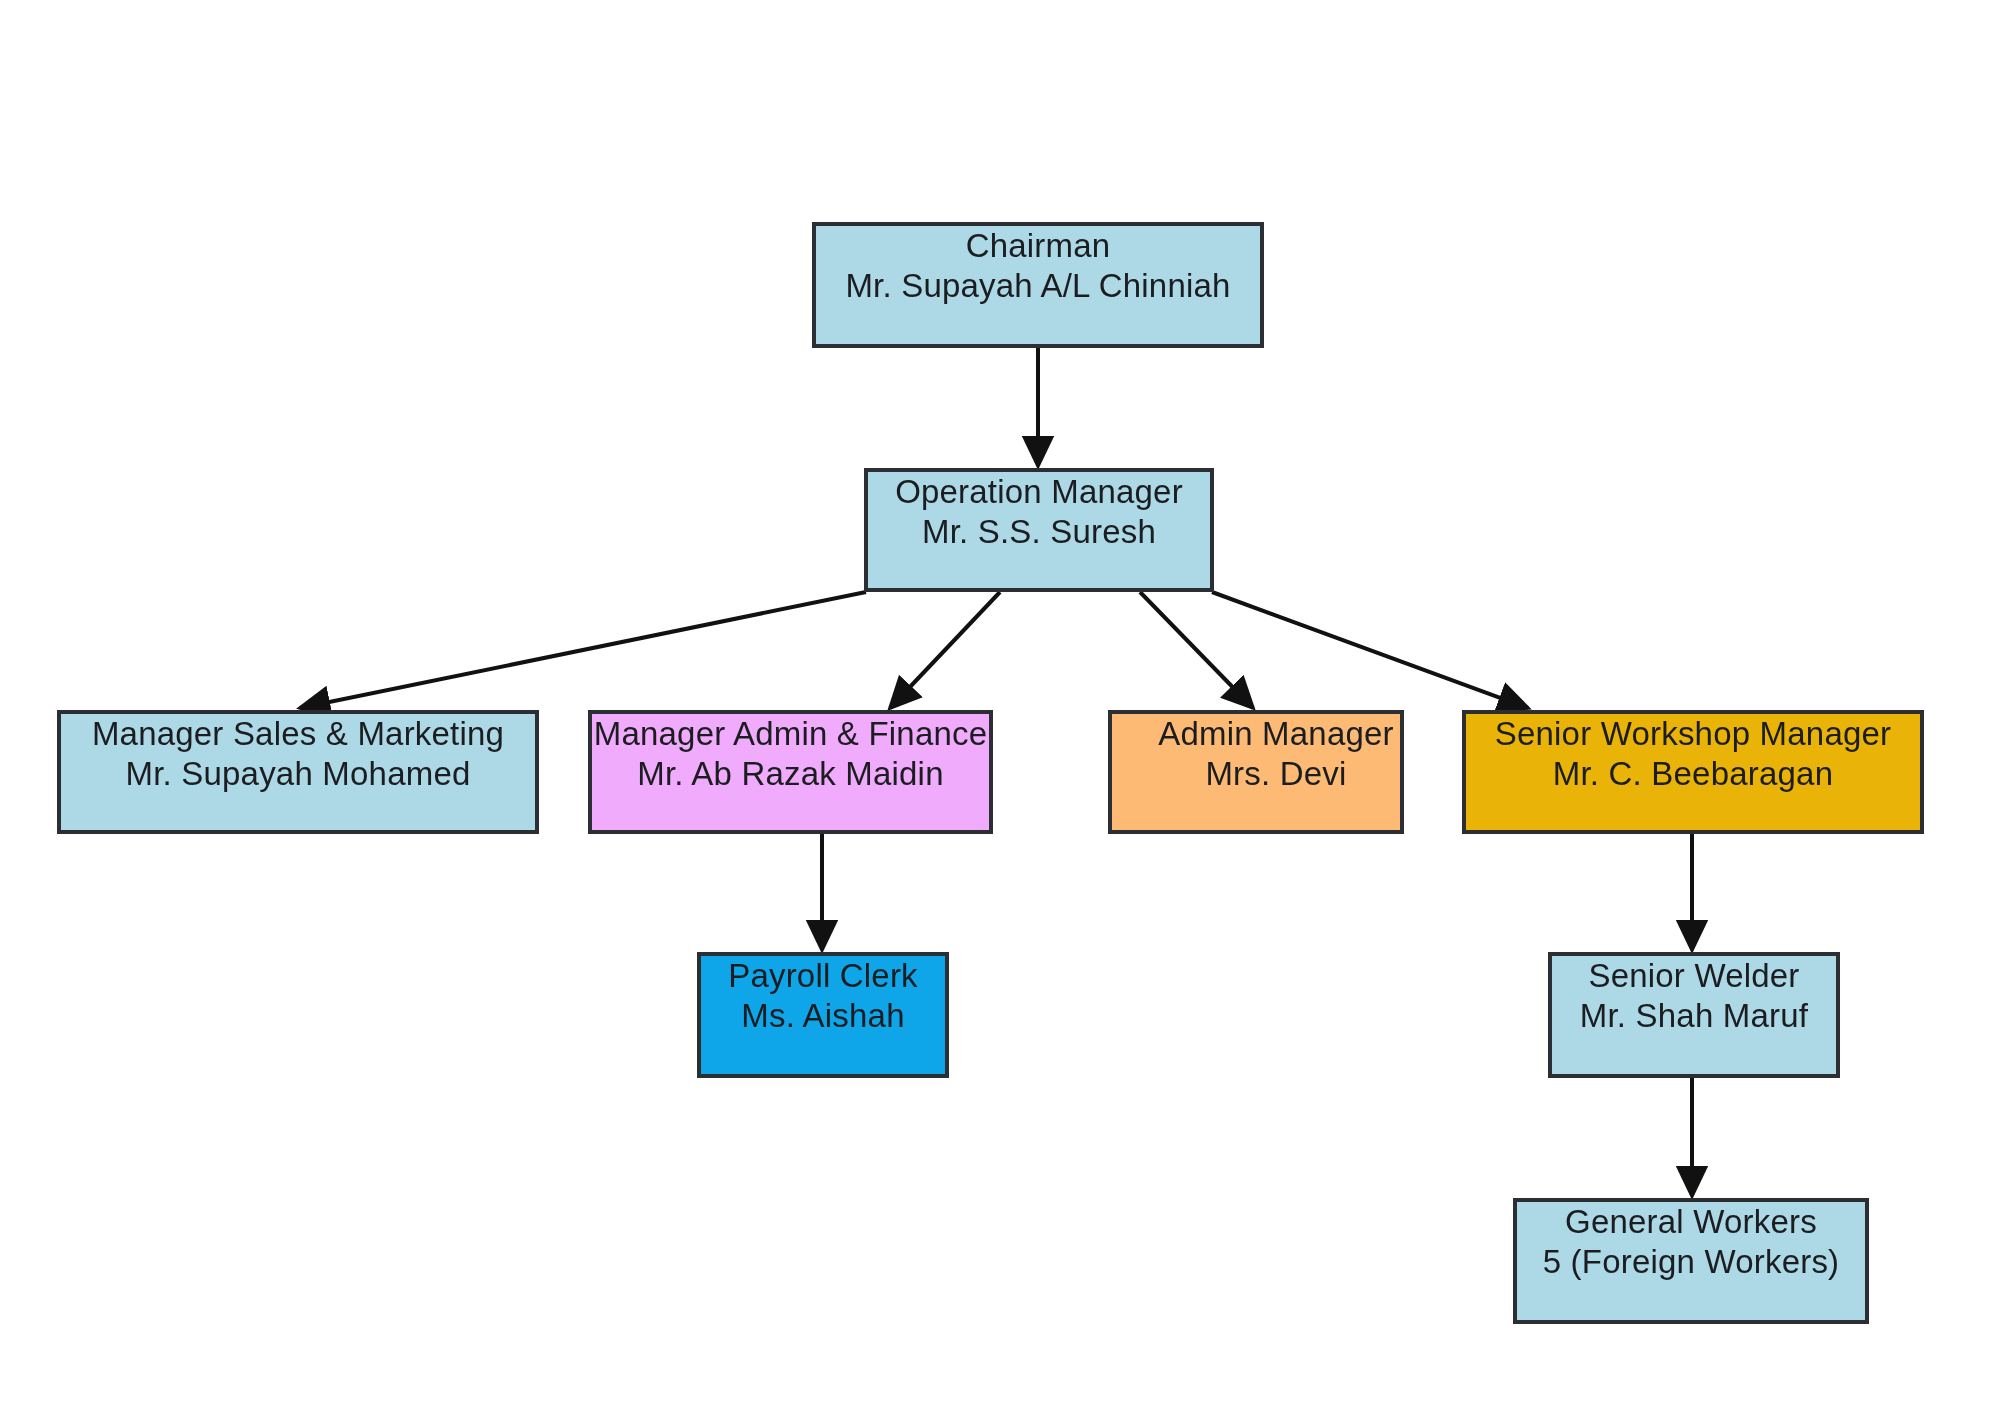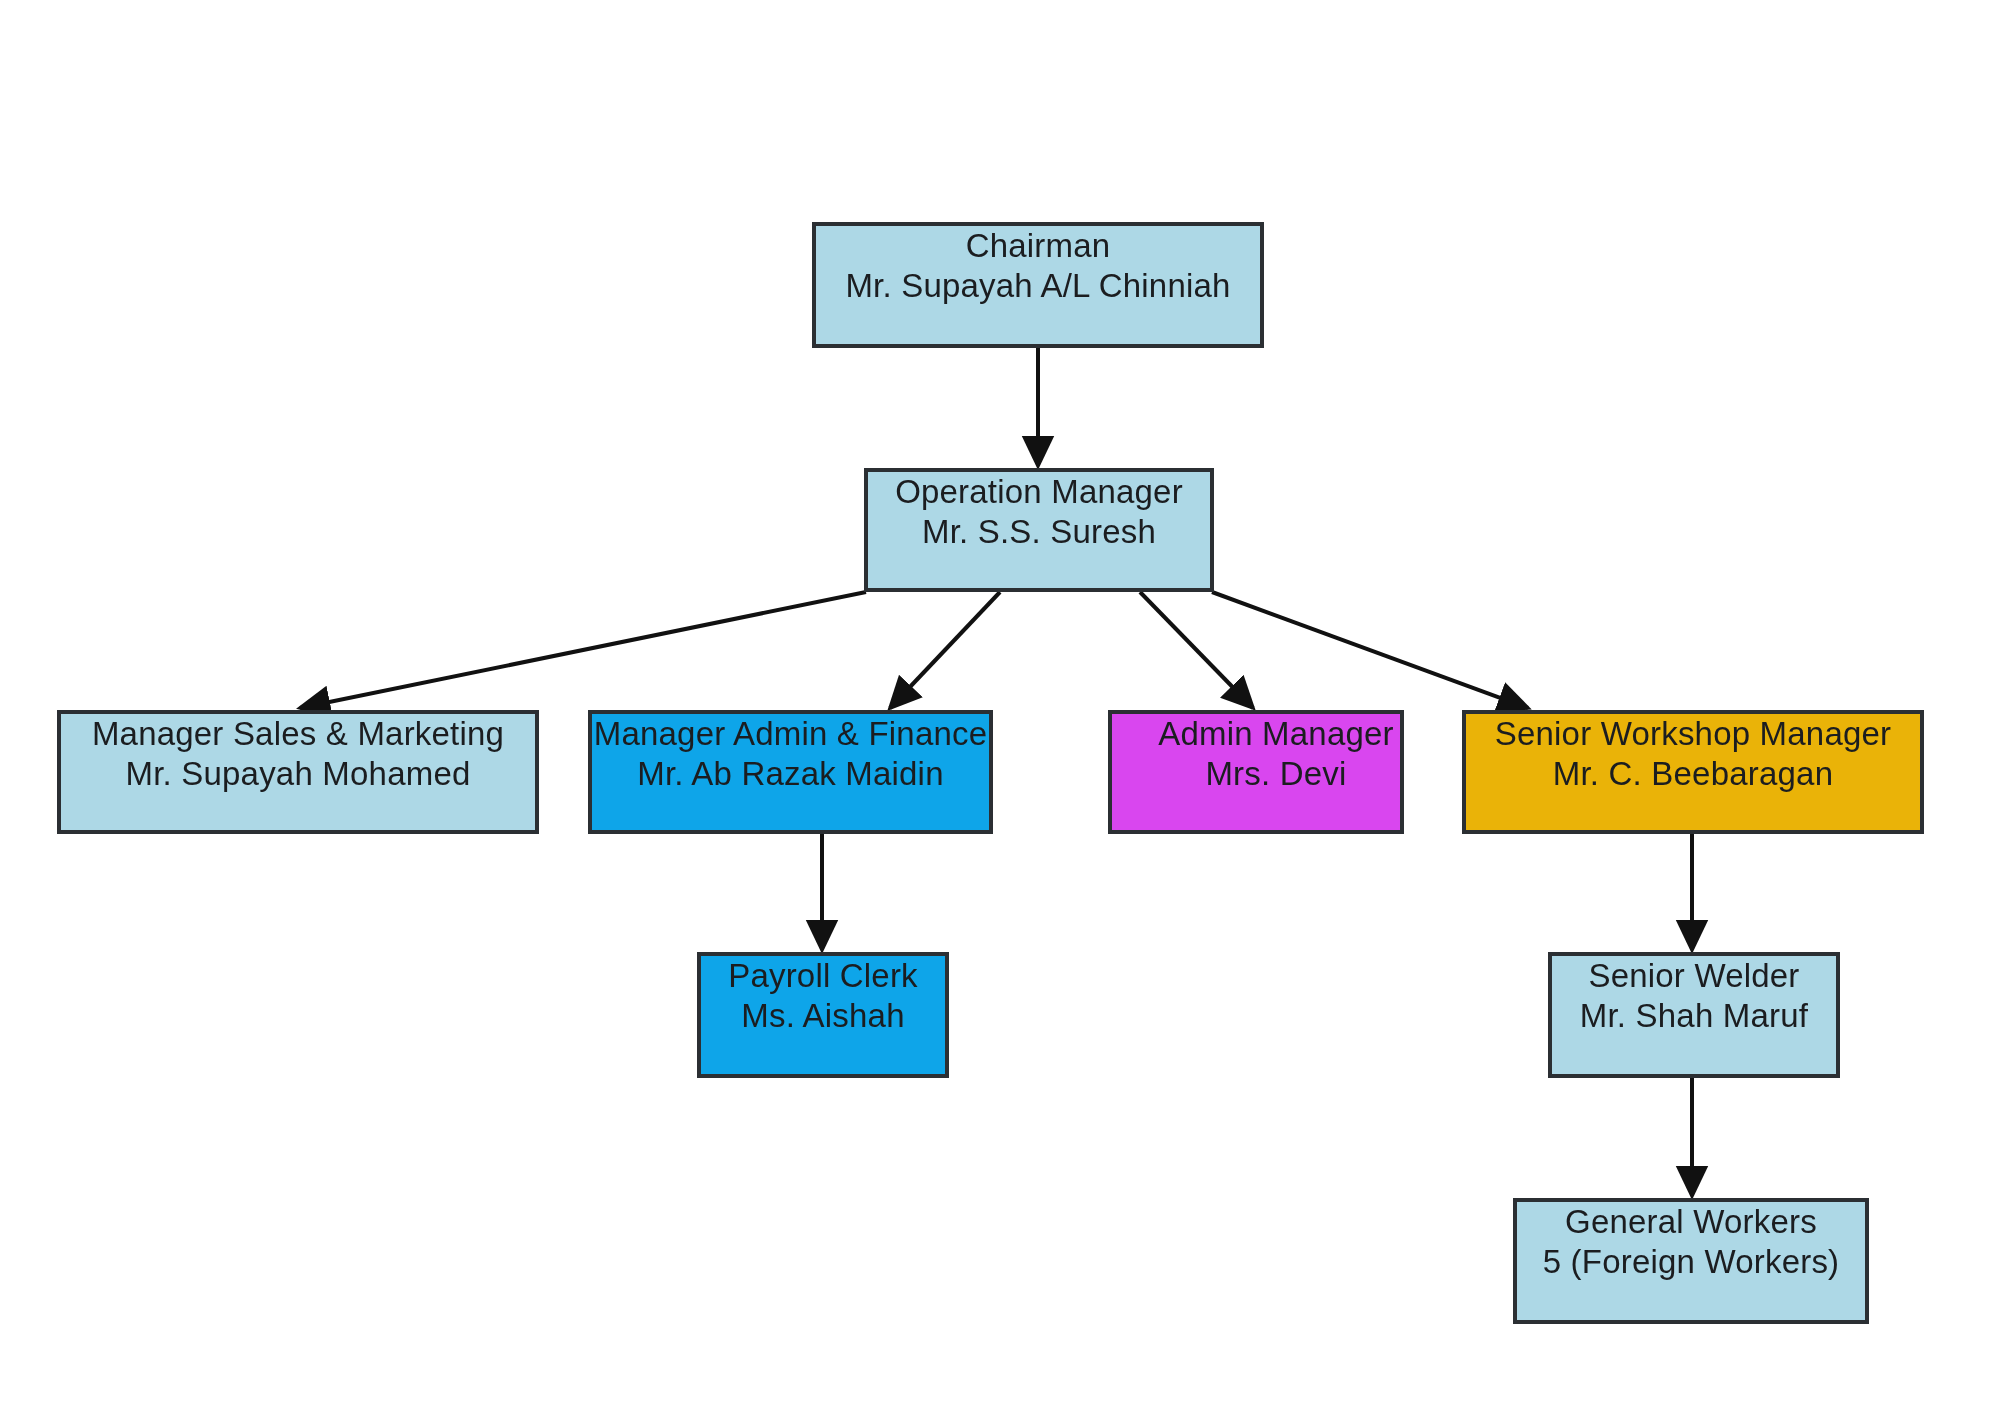--- a/index.html
+++ b/index.html
@@ -77,25 +77,25 @@
         <span class="person">Mr. Supayah A/L Chinniah</span>
       </div>
       <div class="node" style="left: 864px; top: 468px; width: 350px; height: 124px; background: rgb(173, 216, 230); border-color: rgb(43, 47, 51); color: rgb(27, 29, 32);">
         <span class="title">Operation Manager</span>
         <span class="person">Mr. S.S. Suresh</span>
       </div>
       <div class="node" style="left: 57px; top: 710px; width: 482px; height: 124px; background: rgb(173, 216, 230); border-color: rgb(43, 47, 51); color: rgb(27, 29, 32);">
         <span class="title">Manager Sales &amp; Marketing</span>
         <span class="person">Mr. Supayah Mohamed</span>
       </div>
-      <div class="node" style="left: 588px; top: 710px; width: 405px; height: 124px; background: #0ea5e9; border-color: rgb(43, 47, 51); color: rgb(27, 29, 32);">
+      <div class="node" style="left: 588px; top: 710px; width: 405px; height: 124px; background: #f0abfc; border-color: rgb(43, 47, 51); color: rgb(27, 29, 32);">
         <span class="title">Manager Admin &amp; Finance</span>
         <span class="person">Mr. Ab Razak Maidin</span>
       </div>
-      <div class="node" style="left: 1108px; top: 710px; width: 296px; height: 124px; background: #d946ef; border-color: rgb(43, 47, 51); color: rgb(27, 29, 32); padding-left: 40px;">
+      <div class="node" style="left: 1108px; top: 710px; width: 296px; height: 124px; background: #fdba74; border-color: rgb(43, 47, 51); color: rgb(27, 29, 32); padding-left: 40px;">
         <span class="title">Admin Manager</span>
         <span class="person">Mrs. Devi</span>
       </div>
       <div class="node" style="left: 1462px; top: 710px; width: 462px; height: 124px; background: #eab308; border-color: rgb(43, 47, 51); color: rgb(27, 29, 32);">
         <span class="title">Senior Workshop Manager</span>
         <span class="person">Mr. C. Beebaragan</span>
       </div>
       <div class="node" style="left: 697px; top: 952px; width: 252px; height: 126px; background: #0ea5e9; border-color: rgb(43, 47, 51); color: rgb(27, 29, 32);">
         <span class="title">Payroll Clerk</span>
         <span class="person">Ms. Aishah</span>

